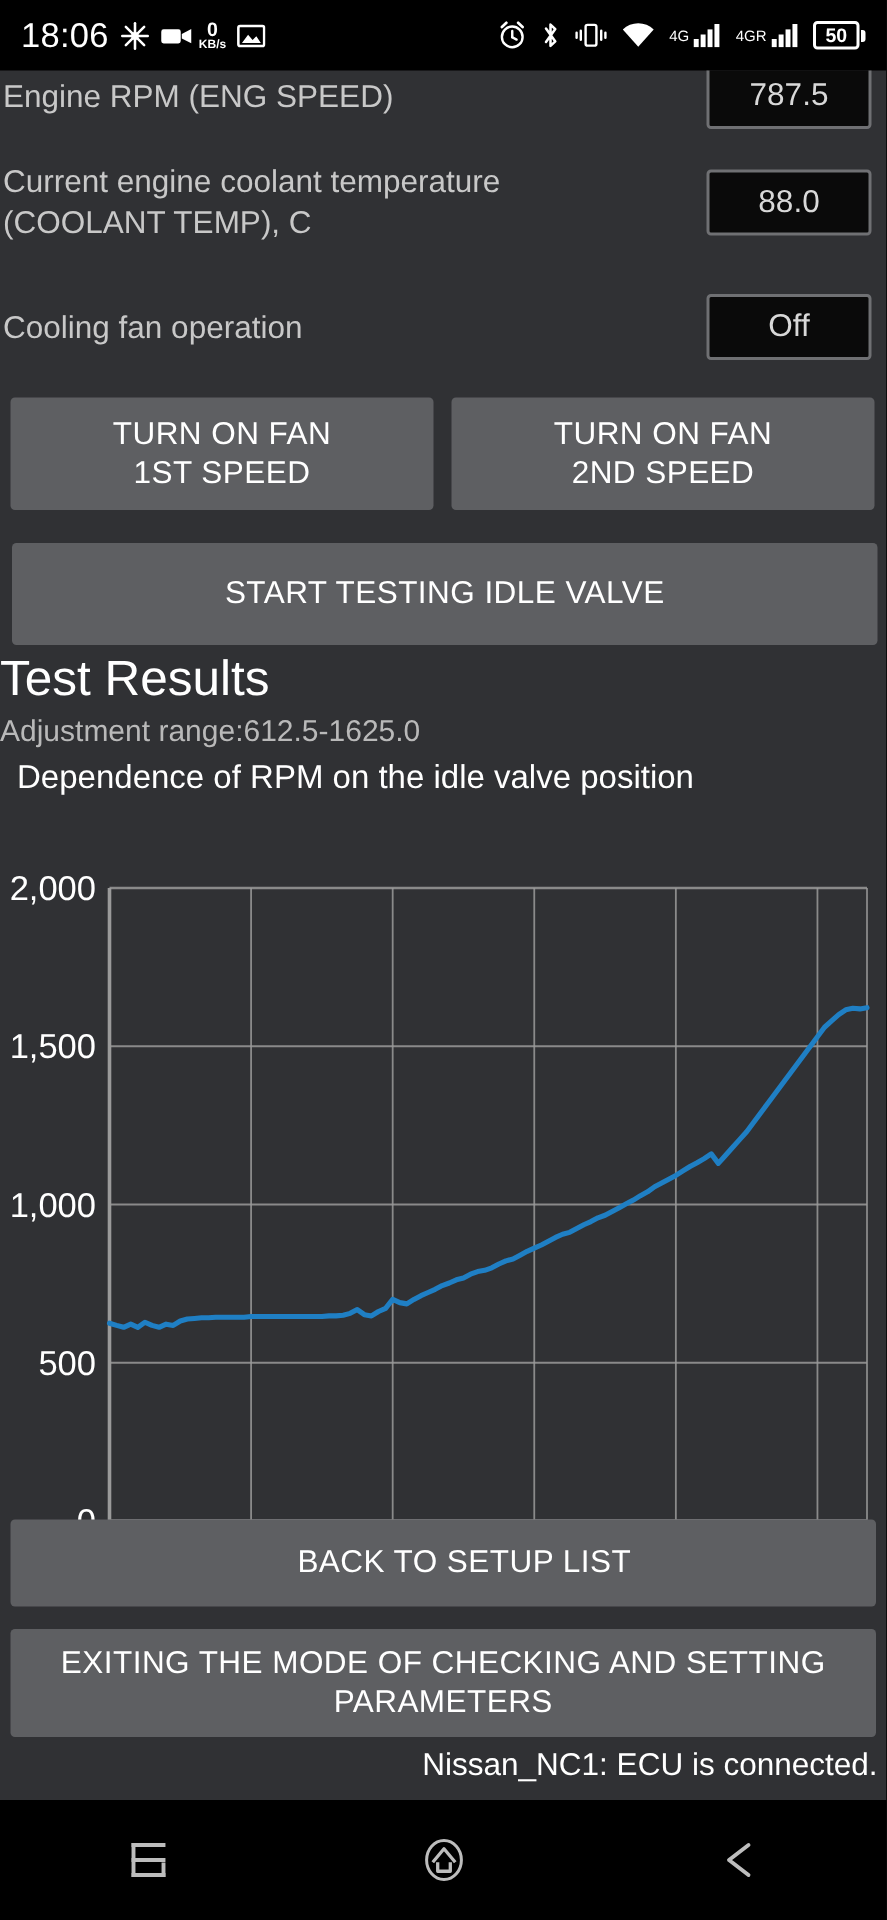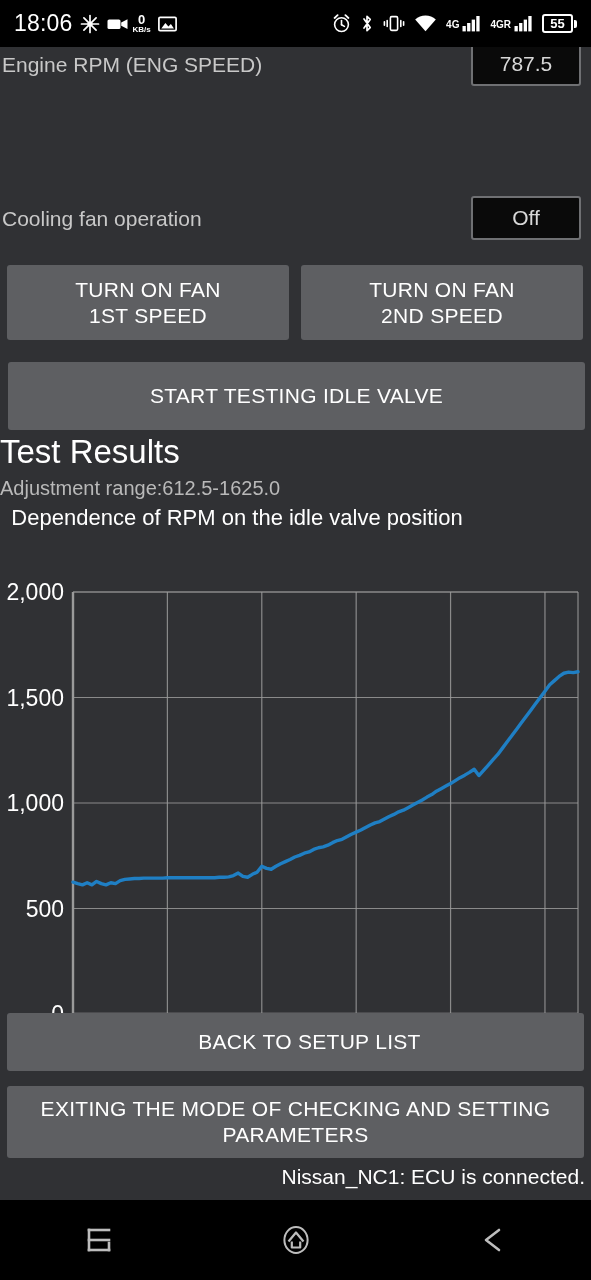--- a/index.html
+++ b/index.html
@@ -82,21 +82,21 @@
   .batt-cap {
     width: 3px;
     height: 8px;
     background: #ffffff;
     border-radius: 0 2px 2px 0;
     margin-left: 1px;
   }
   .net-label {
     color: #fff;
     font-size: 10px;
-    font-weight: bold;
+    font-weight: normal;
     align-self: flex-start;
     margin-top: 5px;
     margin-right: -6px;
   }
 
   
   .app {
     position: absolute;
     top: 47px; left: 0;
     width: 591px;
@@ -331,33 +331,37 @@
       <span class="net-label">4GR</span>
       <span class="sb-icon">
         <svg width="19" height="17" viewBox="0 0 19 17">
           <rect x="0.5" y="11" width="3.3" height="5.4" fill="#fff"></rect>
           <rect x="5.1" y="8" width="3.3" height="8.4" fill="#fff"></rect>
           <rect x="9.7" y="4.6" width="3.3" height="11.8" fill="#fff"></rect>
           <rect x="14.3" y="1" width="3.3" height="15.4" fill="#fff"></rect>
         </svg>
       </span>
       <span class="battery">
-        <span class="batt-body">55</span>
+        <span class="batt-body">50</span>
         <span class="batt-cap"></span>
       </span>
     </div>
   </div>
 
   <div class="app">
 
     <div class="param-row row-rpm">
       <div class="param-label">Engine RPM (ENG SPEED)</div>
       <div class="value-box">787.5</div>
     </div>
 
+    <div class="param-row row-coolant">
+      <div class="param-label">Current engine coolant temperature (COOLANT TEMP), C</div>
+      <div class="value-box">88.0</div>
+    </div>
 
     <div class="param-row row-fan">
       <div class="param-label">Cooling fan operation</div>
       <div class="value-box">Off</div>
     </div>
 
     <div class="fan-btns">
       <div class="btn">
         <div>
           <div>TURN ON FAN</div>

